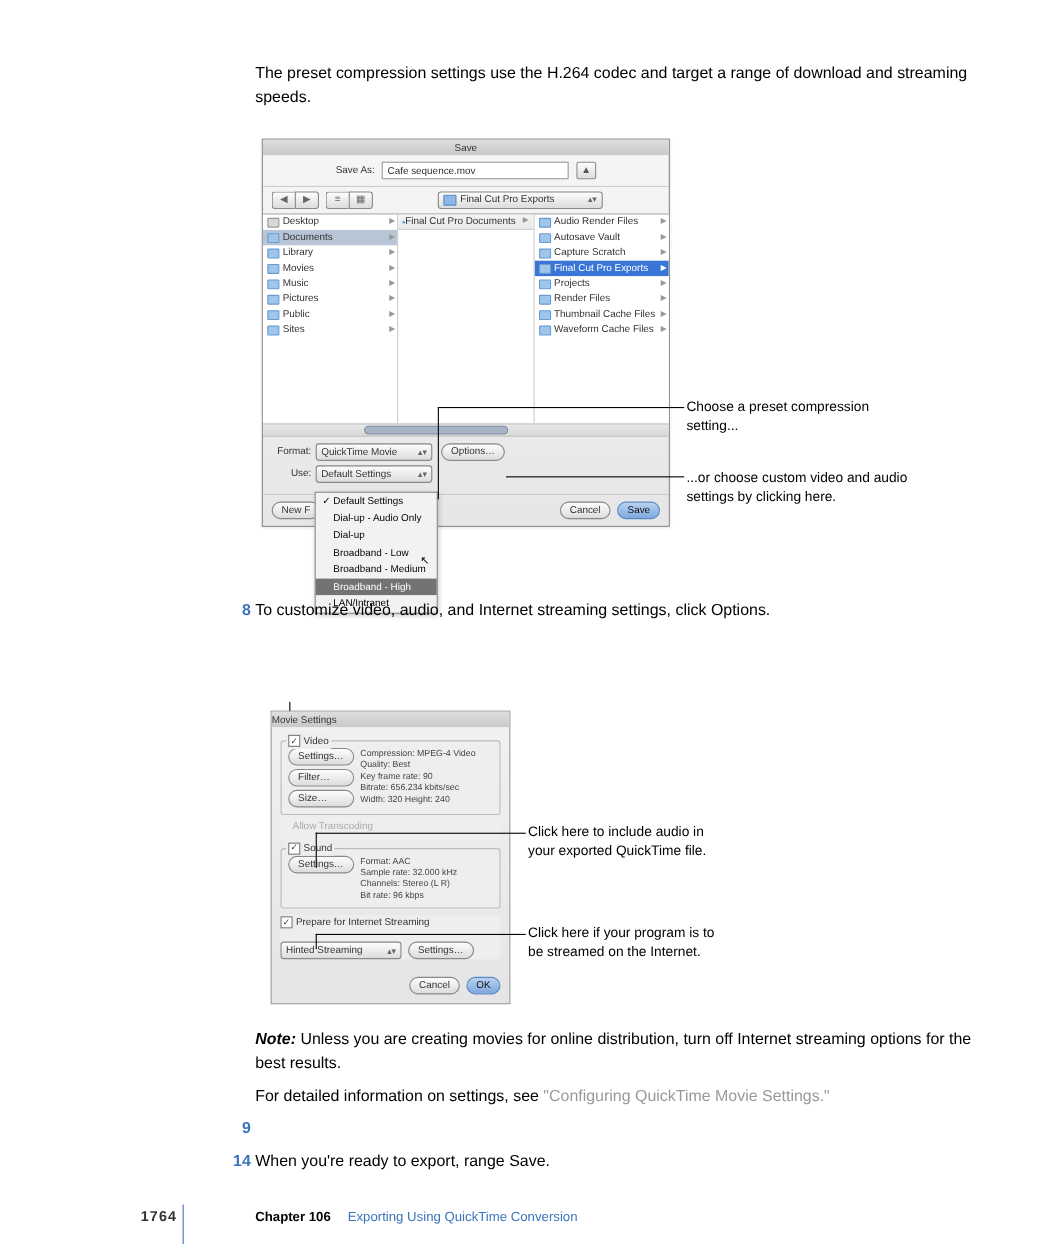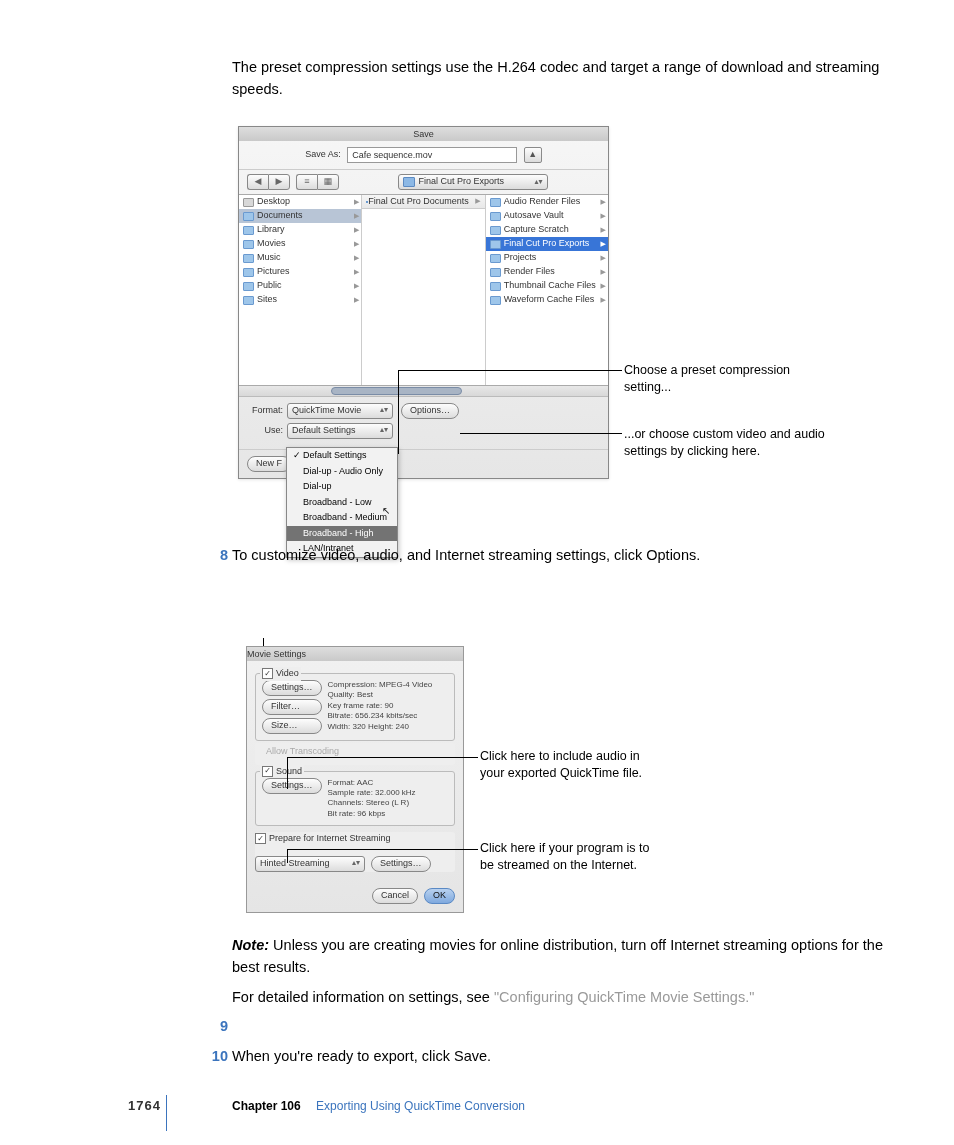--- a/index.html
+++ b/index.html
@@ -32,25 +32,25 @@
 .col-list li .tri{position:absolute;right:2px;color:#999;font-size:7px}
 .col-list li.hl .tri{color:#fff}
 .col-list li .fic{width:9px;height:7px;display:inline-block;margin-right:3px;border-radius:1px}
 .fic-folder{background:#9ec6ea;border:1px solid #6a9ad0}
 .fic-drive{background:#d8d8d8;border:1px solid #999}
 .sd-scroll{height:10px;background:linear-gradient(#e8e8e8,#d8d8d8);border-bottom:1px solid #bbb;position:relative}
 .sd-scroll::before{content:"";position:absolute;left:25%;width:35%;top:1px;bottom:1px;background:#a8b4c4;border:1px solid #7a8ca6;border-radius:4px}
 .sd-bottom{padding:6px 8px}
 .sd-bottom-row{display:flex;align-items:center;margin-bottom:4px}
 .sd-bottom-label{width:36px;text-align:right;margin-right:4px}
-.pop{display:inline-flex;align-items:flex-start;border:1px solid #888;background:linear-gradient(#fdfdfd,#dcdcdc);height:14px;border-radius:3px;padding:0 4px;min-width:96px;position:relative}
+.pop{display:inline-flex;align-items:flex-end;border:1px solid #888;background:linear-gradient(#fdfdfd,#dcdcdc);height:14px;border-radius:3px;padding:0 4px;min-width:96px;position:relative}
 .pop .arrows{position:absolute;right:4px}
 .oval-btn{display:inline-block;border:1px solid #888;background:linear-gradient(#fdfdfd,#dcdcdc);height:14px;line-height:13px;border-radius:8px;padding:0 8px;font-size:9px}
 .default-btn{background:linear-gradient(#b8d1ef,#7fa9de);border-color:#5a89c4;color:#111}
-.sd-footer{display:flex;padding:6px 8px;border-top:1px solid #ccc}
+.sd-footer{display:flex;justify-content:space-between;padding:6px 8px;border-top:1px solid #ccc}
 .dropdown-menu{position:absolute;border:1px solid #888;background:#f2f2f2;box-shadow:1px 2px 5px rgba(0,0,0,.25);font-size:9px;width:110px}
 .dropdown-menu div{padding:1px 6px}
 .dropdown-menu div.sel{background:#737373;color:#fff}
 .dropdown-menu .check::before{content:"✓";position:absolute;margin-left:-10px}
 .dropdown-menu div{padding-left:16px;position:relative}
 .callout{position:absolute;font-size:12.5px;line-height:1.35;color:#000}
 .callout-line{position:absolute;background:#000}
 
 .ms-dialog{position:absolute;left:246px;top:646px;width:216px;border:1px solid #999;background:linear-gradient(#f1f1f1,#e5e5e5);font-size:9px;color:#333}
 .ms-titlebar{height:14px;background:linear-gradient(#dedede,#c9c9c9);text-align:left;line-height:14px}
@@ -320,22 +320,22 @@
 
 <div class="body-text" style="top:935px">
   <span class="note-label">Note:</span><span>  Unless you are creating movies for online distribution, turn off Internet streaming options for the best results.</span>
 </div>
 <div class="body-text" style="top:987px">
   <span>For detailed information on settings, see </span><span class="link-text">"Configuring QuickTime Movie Settings."</span>
 </div>
 
 <div class="step-num" style="left:202px;top:1016px">9</div>
 
-<div class="step-num" style="left:195px;top:1046px;width:33px">10</div>
-<div class="body-text" style="top:1046px">When you're ready to export, click Save.</div>
+<div class="step-num" style="left:195px;top:1046px;width:33px">14</div>
+<div class="body-text" style="top:1046px">When you're ready to export, range Save.</div>
 
 <div class="pf-line"></div>
 <div class="pf-num">1764</div>
 <div class="pf-chapter">
   <b>Chapter 106</b>
   <span class="pf-title">Exporting Using QuickTime Conversion</span>
 </div>
 
 </div>
 

